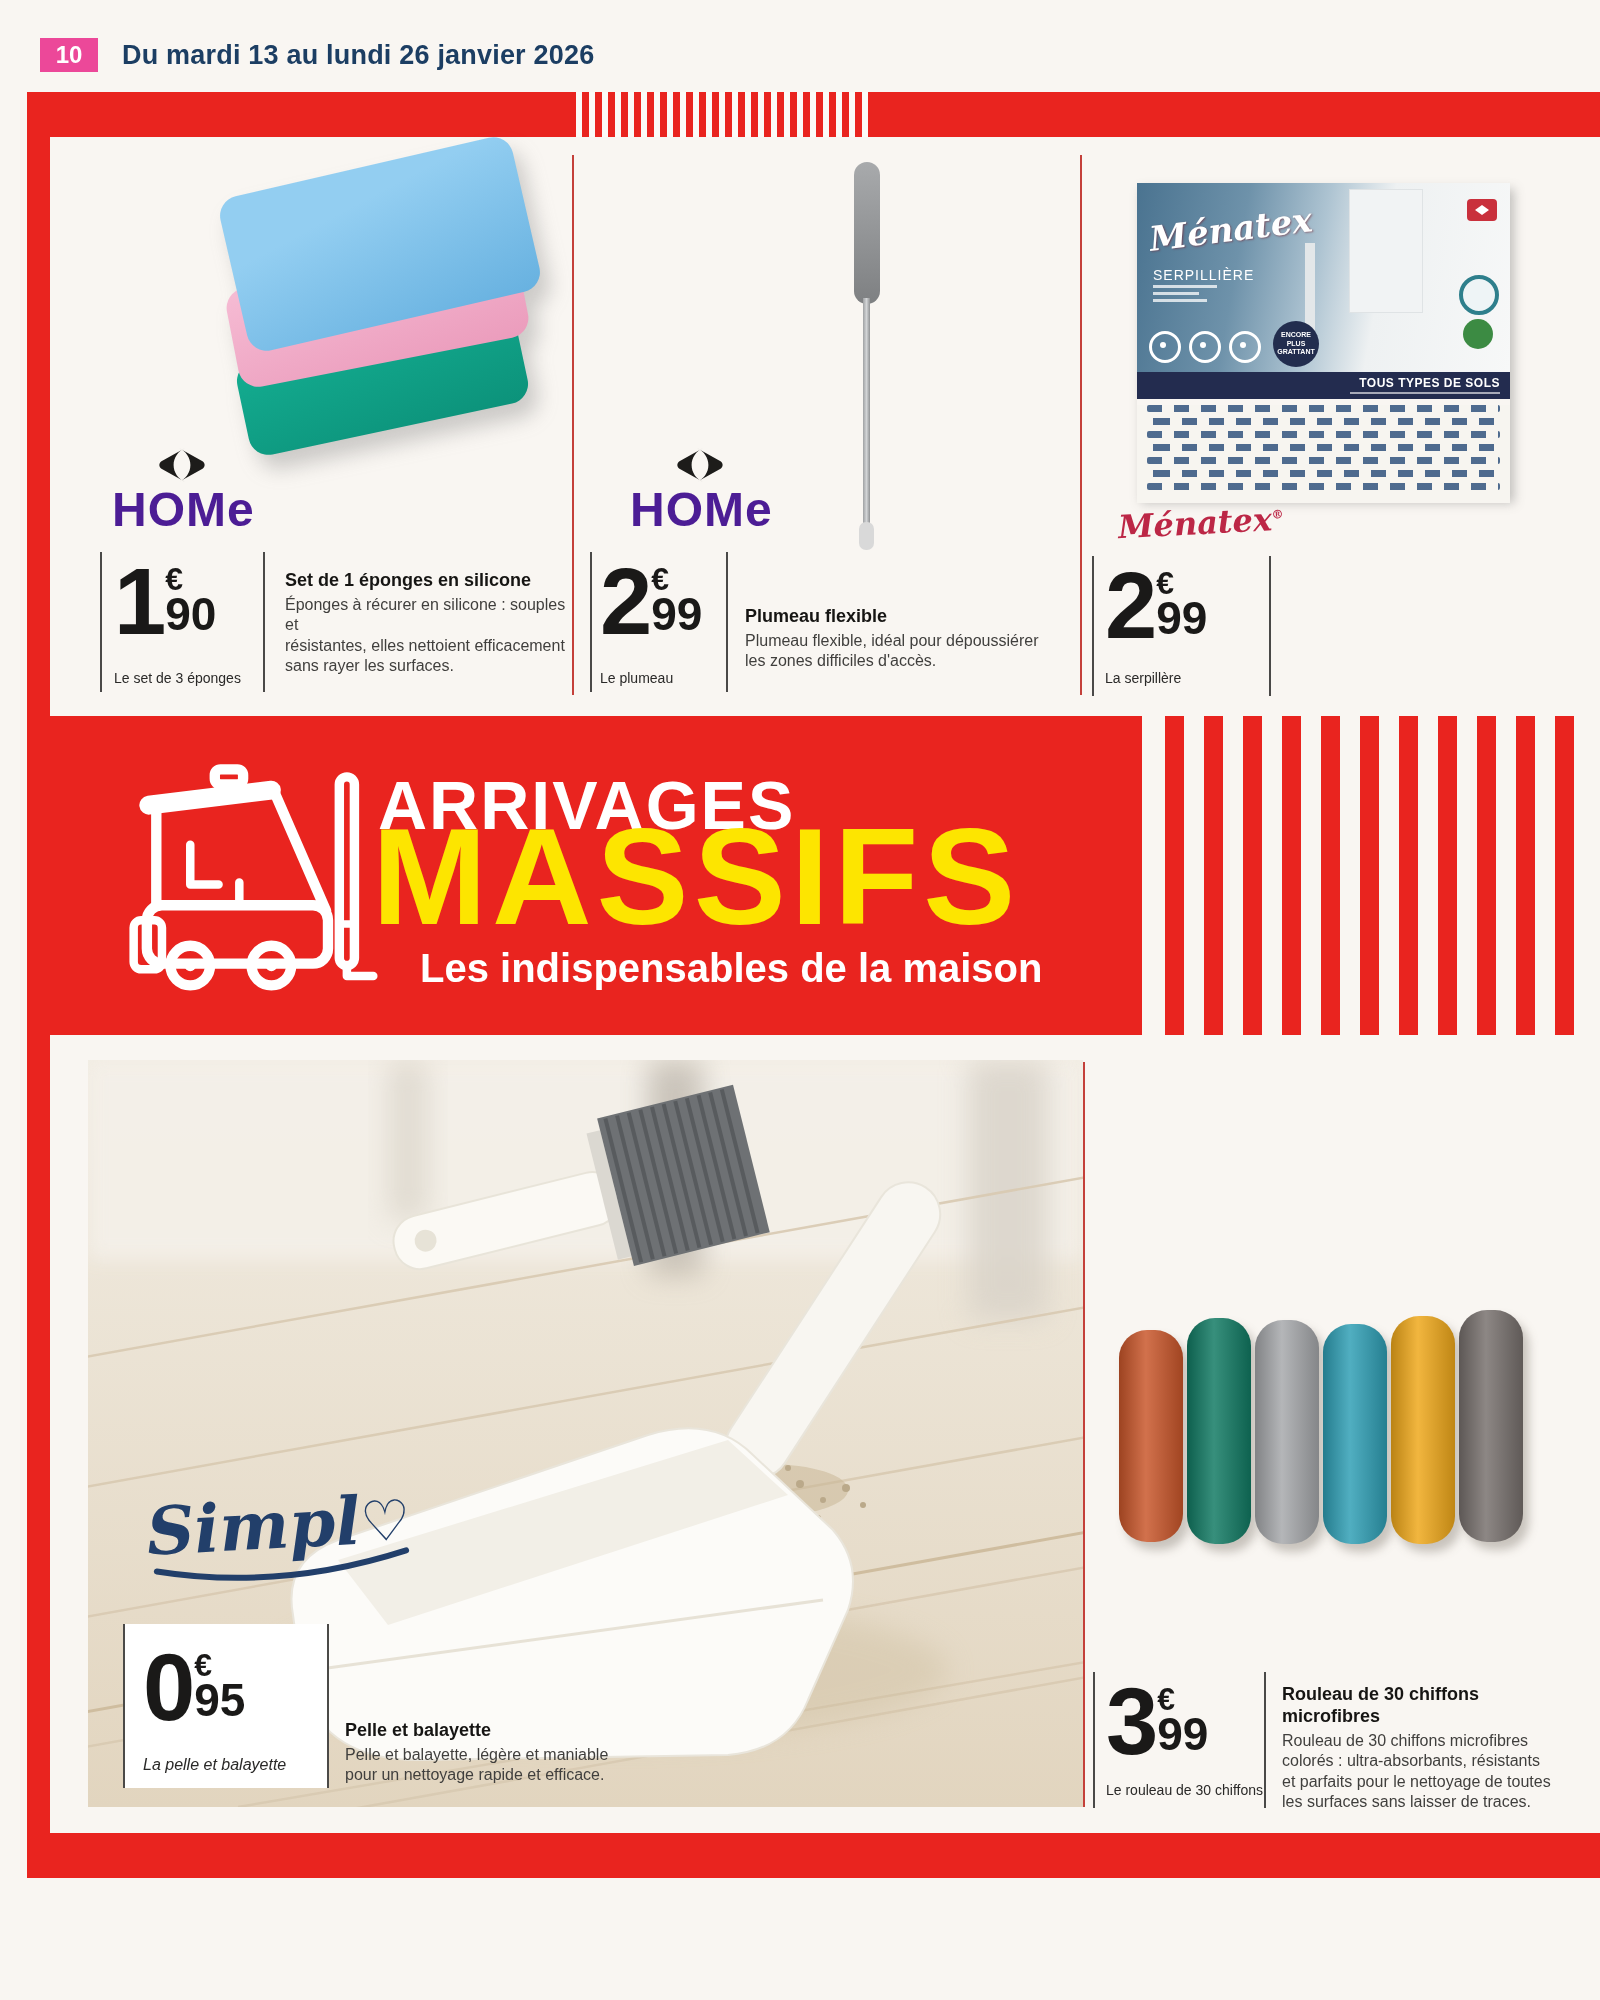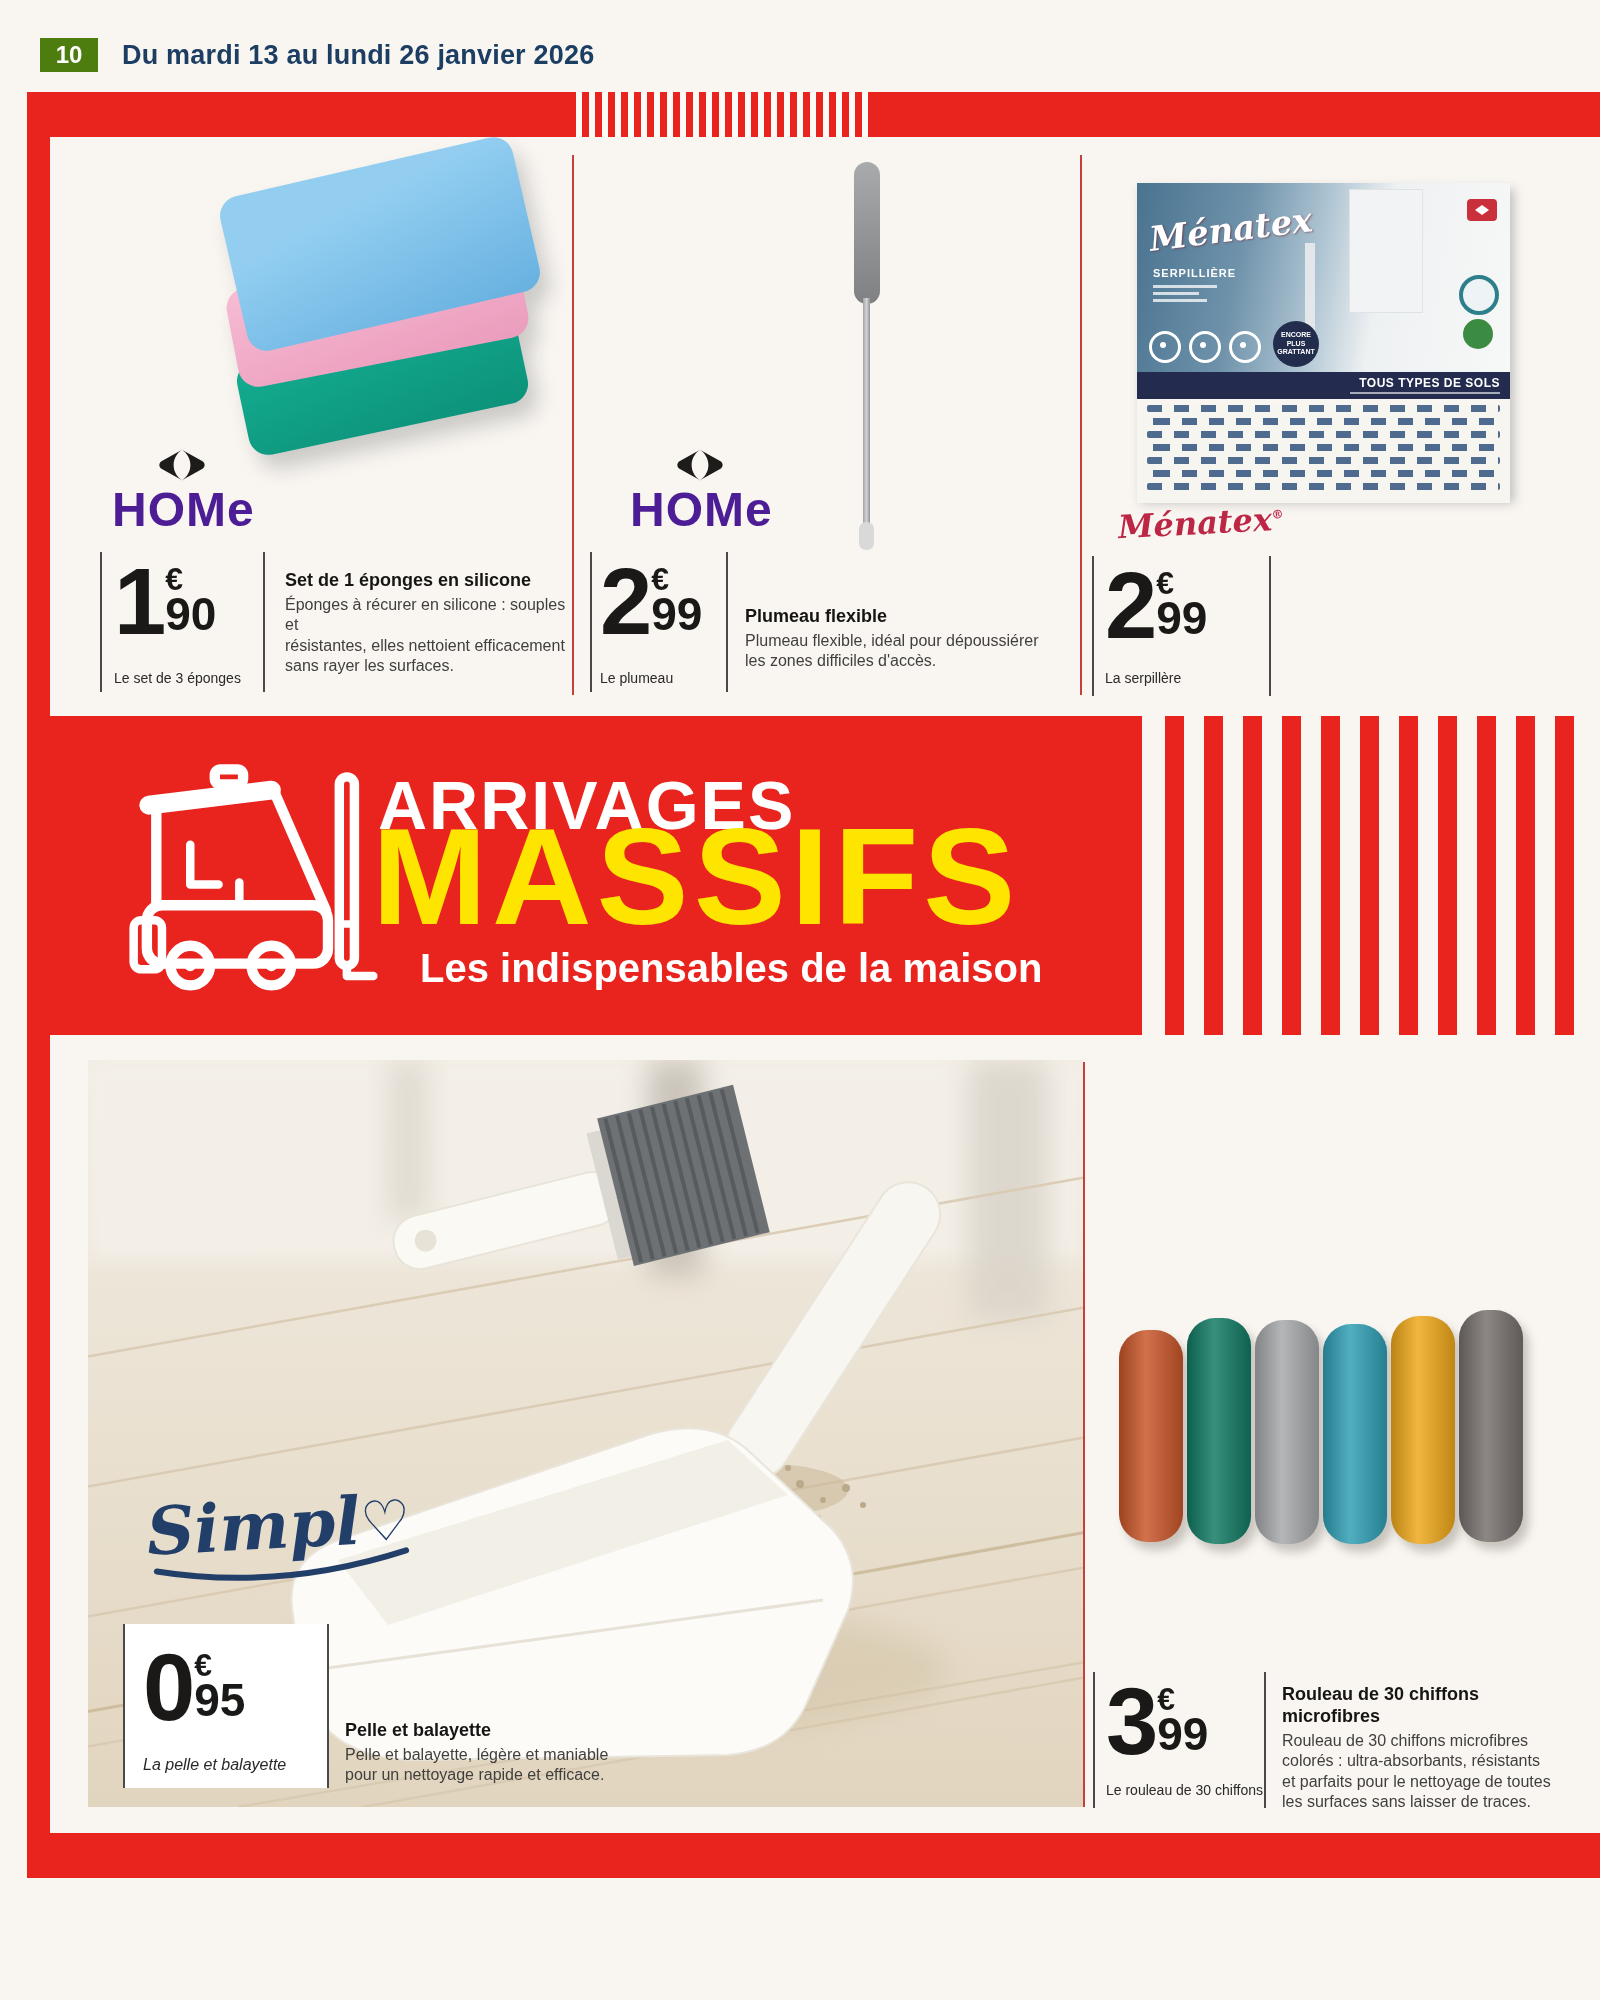--- a/index.html
+++ b/index.html
@@ -1,21 +1,21 @@
 <!DOCTYPE html>
 <html><head>
 <meta charset="utf-8">
 <style>
   html,body{margin:0;padding:0;}
   body{font-family:"Liberation Sans", sans-serif; background:#e9e9e9;}
   .page{position:relative;width:1600px;height:2000px;background:#f9f6f2;overflow:hidden;margin:0 auto;}
   .abs{position:absolute;}
 
   
-  .page-badge{left:40px;top:38px;width:58px;height:34px;background:#4d7c0f;color:#fff;
+  .page-badge{left:40px;top:38px;width:58px;height:34px;background:#ec4899;color:#fff;
     font-weight:bold;font-size:24px;display:flex;align-items:center;justify-content:center;}
   .page-date{left:122px;top:38px;height:34px;line-height:34px;color:#1c3e63;font-weight:bold;font-size:27px;letter-spacing:.2px;}
 
   
   .bar{background:#e9241f;}
   .frame-top-left{left:27px;top:92px;width:542px;height:45px;}
   .frame-top-stripes{left:569px;top:92px;width:302px;height:45px;
     background:repeating-linear-gradient(90deg,#e9241f 0 7px,#fbfaf7 7px 13px);}
   .frame-top-right{left:871px;top:92px;width:729px;height:45px;}
   .frame-left{left:27px;top:137px;width:23px;height:1741px;}
@@ -51,21 +51,21 @@
   .duster-pole{position:absolute;left:289px;top:158px;width:7px;height:228px;
     background:linear-gradient(90deg,#9fa1a3,#d2d4d6,#8f9193);}
   .duster-cap{position:absolute;left:285px;top:382px;width:15px;height:28px;border-radius:7px;background:#d9d9d9;}
 
   
   .pkg{position:absolute;left:55px;top:43px;width:373px;height:314px;box-shadow:4px 6px 10px rgba(90,90,90,.35);}
   .pkg-photo{position:relative;width:100%;height:189px;overflow:hidden;
     background:linear-gradient(100deg,#4a7390 0%,#6e92aa 28%,#aec4d2 48%,#eef1f2 64%,#f7f8f8 100%);}
   .pkg-brand{position:absolute;left:12px;top:26px;font-family:"DejaVu Serif",serif;font-style:italic;font-weight:bold;
     font-size:34px;color:#fff;transform:rotate(-7deg);text-shadow:1px 1px 2px rgba(120,30,40,.55);}
-  .pkg-sub{position:absolute;left:16px;top:84px;color:#fff;font-size:11px;font-weight:bold;letter-spacing:1px;}
+  .pkg-sub{position:absolute;left:16px;top:84px;color:#fff;font-size:14px;font-weight:normal;letter-spacing:1px;}
   .pkg-lines{position:absolute;left:16px;top:102px;}
   .pkg-lines div{height:3px;background:rgba(255,255,255,.75);margin-bottom:4px;}
   .pkg-door{position:absolute;left:212px;top:6px;width:72px;height:122px;background:#f1f3f4;border:1px solid #dfe3e5;}
   .pkg-stand{position:absolute;left:168px;top:60px;width:10px;height:110px;background:#e3e7e9;}
   .pkg-redlogo{position:absolute;left:330px;top:16px;width:30px;height:22px;background:#c9303c;border-radius:4px;}
   .pkg-redlogo::after{content:"";position:absolute;left:8px;top:6px;width:14px;height:10px;background:#fff;clip-path:polygon(0 50%,50% 0,100% 50%,50% 100%);}
   .badge-teal{position:absolute;left:322px;top:92px;width:32px;height:32px;border:4px solid #2e7f8c;border-radius:50%;background:#eef4f6;}
   .badge-eco{position:absolute;left:326px;top:136px;width:30px;height:30px;background:#3c8b43;border-radius:50%;}
   .ring-icon{position:absolute;width:26px;height:26px;border:3px solid #fff;border-radius:50%;top:148px;}
   .ring-icon::after{content:"";position:absolute;left:8px;top:8px;width:6px;height:6px;background:#fff;border-radius:50%;}

